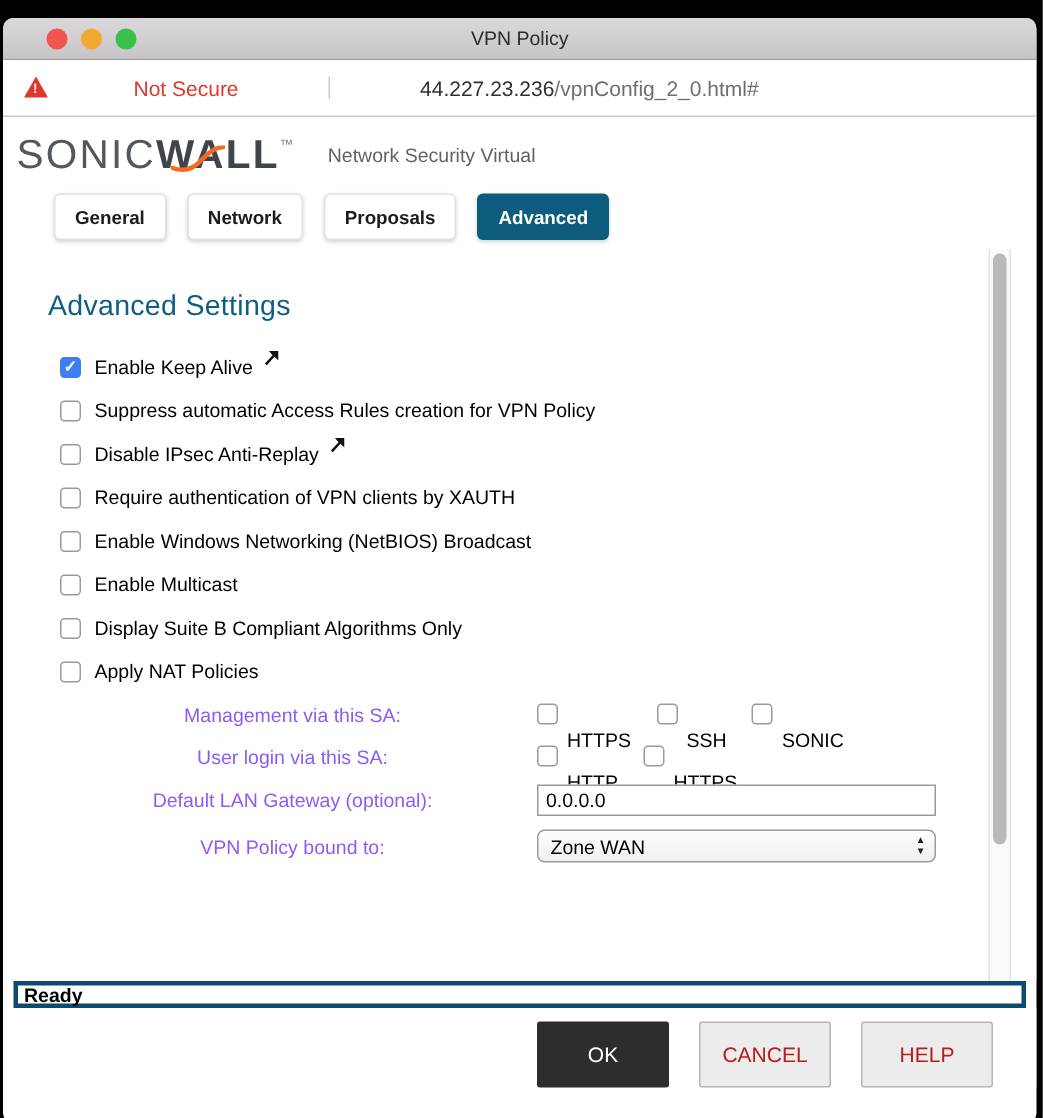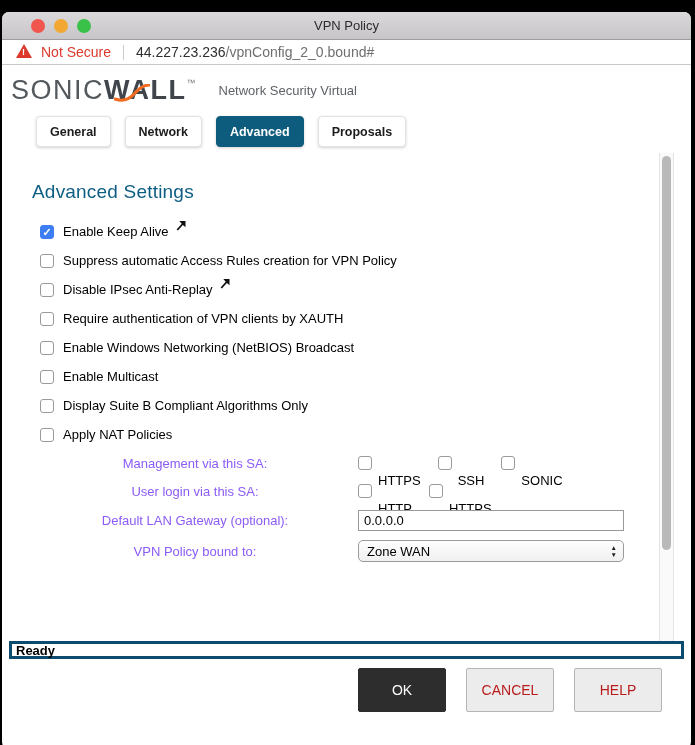--- a/index.html
+++ b/index.html
@@ -7,21 +7,21 @@
   .window { position:absolute; left:2px; top:12px; width:689px; height:737px; background:#fff; border-radius:7px; overflow:hidden; }
 
   .titlebar { height:28px; background:linear-gradient(#dad8da,#c7c5c7); border-bottom:1px solid #9f9d9f; position:relative; display:flex; align-items:center; }
   .traffic-lights { position:absolute; left:29px; top:7px; display:flex; gap:9px; }
   .light { width:14px; height:14px; border-radius:50%; display:inline-block; }
   .light.red { background:#f1564e; }
   .light.yellow { background:#f2a832; }
   .light.green { background:#39c149; }
   .win-title { flex:1; text-align:center; font-size:13px; color:#2b2b2b; }
 
-  .addressbar { height:25px; background:#fff; border-bottom:1px solid #c9c9c9; display:flex; align-items:center; padding-left:14px; font-size:14px; }
+  .addressbar { height:38px; background:#fff; border-bottom:1px solid #c9c9c9; display:flex; align-items:center; padding-left:14px; font-size:14px;gap:48px; }
   .warn-icon { position:relative; width:0; height:0; border-left:8px solid transparent; border-right:8px solid transparent; border-bottom:14px solid #dc392c; margin-right:9px; top:-1px; }
   .warn-icon::after { content:"!"; position:absolute; left:-2px; top:3px; color:#fff; font-size:9px; font-weight:bold; }
   .not-secure { color:#dc392c; }
   .addr-sep { width:1px; height:15px; background:#ccc; margin:0 12px; }
   .url-host { color:#2f2f2f; }
   .url-path { color:#6f6f6f; }
 
   .brandbar { height:51px; display:flex; align-items:center; padding-left:9px; background:#fff; }
   .logo { position:relative; font-size:27px; letter-spacing:1.5px; color:#53585d; white-space:nowrap; }
   .logo .wall { font-weight:bold; color:#3f454a; }
@@ -79,40 +79,40 @@
       <span class="light yellow"></span>
       <span class="light green"></span>
     </div>
     <div class="win-title">VPN Policy</div>
   </div>
 
   <div class="addressbar">
     <span class="warn-icon"></span>
     <span class="not-secure">Not Secure</span>
     <span class="addr-sep"></span>
-    <span class="url"><span class="url-host">44.227.23.236</span><span class="url-path">/vpnConfig_2_0.bound#</span></span>
+    <span class="url"><span class="url-host">44.227.23.236</span><span class="url-path">/vpnConfig_2_0.html#</span></span>
   </div>
 
   <div class="brandbar">
     <div class="logo">
       <span class="sonic">SONIC</span><span class="wall">WALL</span><span class="tm">™</span>
       <span class="swoosh">
         <svg width="36" height="18" viewBox="0 0 36 18">
             <path d="M1 15 Q12 19 20 10 T35 1" fill="none" stroke="#f26b21" stroke-width="3" stroke-linecap="round"></path>
           </svg>
       </span>
     </div>
     <span class="tagline">Network Security Virtual</span>
   </div>
 
   <div class="tabbar">
       <button class="tab">General</button>
       <button class="tab">Network</button>
+      <button class="tab">Proposals</button>
       <button class="tab active">Advanced</button>
-      <button class="tab">Proposals</button>
     </div>
 
   <div class="content">
     <div class="heading">Advanced Settings</div>
 
     <div class="cb-list">
         <div class="cb-row">
           <span class="checkbox checked">
             <span class="check">✓</span>
           </span>

